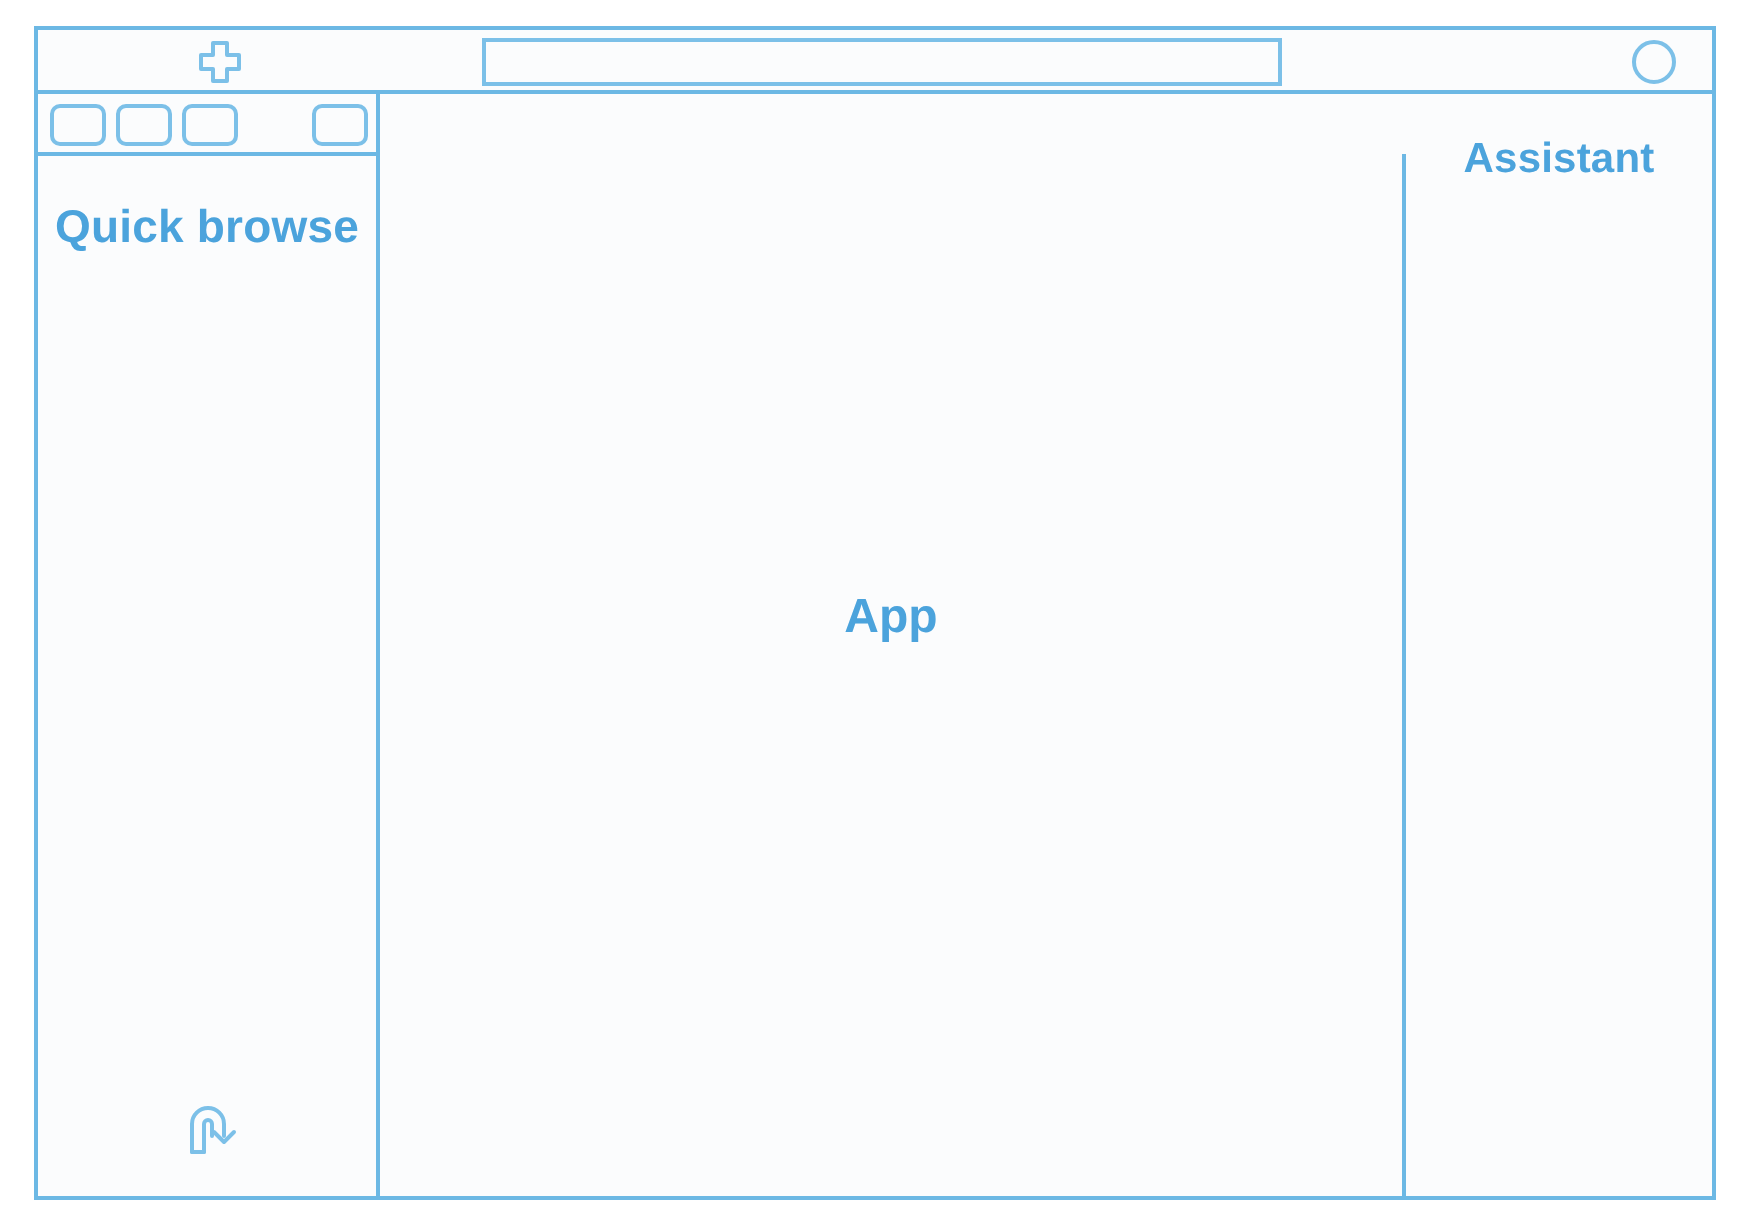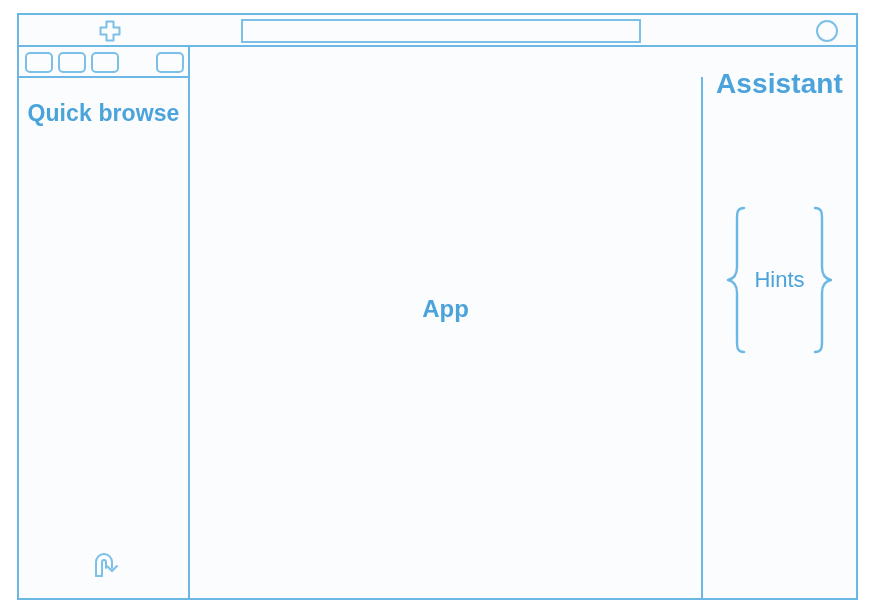--- a/index.html
+++ b/index.html
@@ -180,21 +180,21 @@
     margin-top: -58px;
   }
 
   
   .assistant-title {
     position: absolute;
     left: 0;
     right: 0;
     top: 21px;
     text-align: center;
-    font-size: 28px;
+    font-size: 21px;
     font-weight: bold;
     color: #4ba3dc;
     letter-spacing: 0.1px;
   }
 
   .hints-group {
     position: absolute;
     left: 0;
     right: 0;
     top: 155px;
@@ -260,27 +260,16 @@
       </div>
     </div>
 
     <div class="col-main">
       <div class="app-label">App</div>
     </div>
 
     <div class="col-assistant">
       <div class="assistant-title">Assistant</div>
 
-      <div class="hints-group">
-        <svg class="brace" viewBox="0 0 22 150" xmlns="http://www.w3.org/2000/svg">
-          <path d="M19 3 C12 3 12 8 12 14 L12 62 C12 70 8 74 3 75 C8 76 12 80 12 88 L12 136 C12 142 12 147 19 147" fill="none" stroke="#6cb8e4" stroke-width="2.4" stroke-linecap="round" stroke-linejoin="round"></path>
-        </svg>
-
-        <div class="hints-label">Hints</div>
-
-        <svg class="brace" viewBox="0 0 22 150" xmlns="http://www.w3.org/2000/svg">
-          <path d="M3 3 C10 3 10 8 10 14 L10 62 C10 70 14 74 19 75 C14 76 10 80 10 88 L10 136 C10 142 10 147 3 147" fill="none" stroke="#6cb8e4" stroke-width="2.4" stroke-linecap="round" stroke-linejoin="round"></path>
-        </svg>
-      </div>
     </div>
 
   </div>
 </div>
 
 </body></html>

